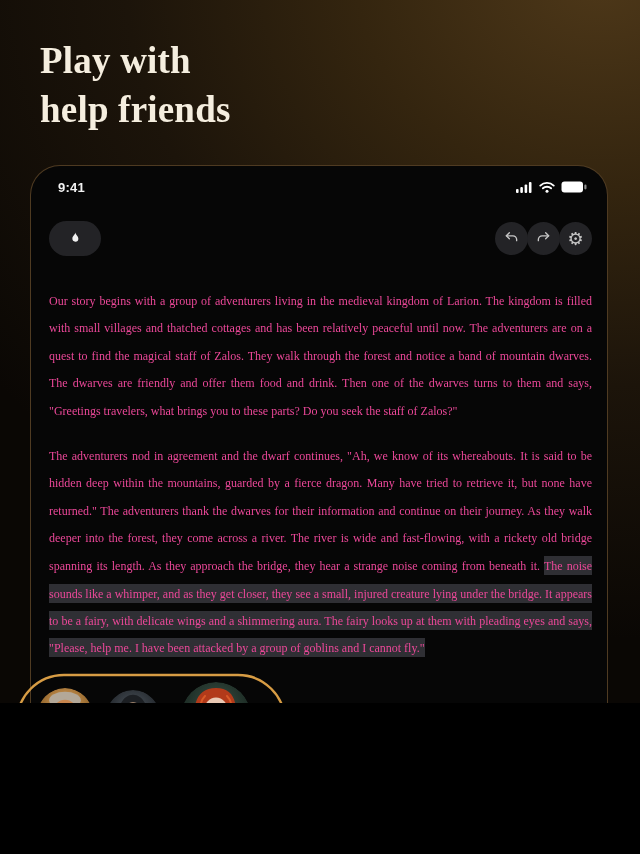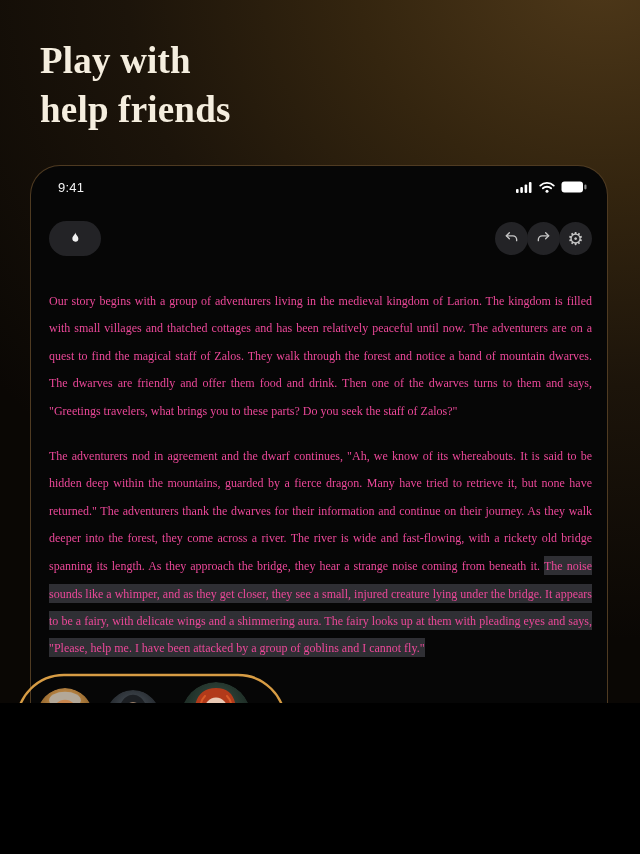--- a/index.html
+++ b/index.html
@@ -16,21 +16,21 @@
     font-family:"Liberation Serif", serif; font-weight:600;
     font-size:37px; line-height:49px; color:#f5eedf; letter-spacing:.2px;
   }
   
   .phone{
     position:absolute; left:30px; top:165px; width:578px; height:689px;
     background:#060606; border:1px solid rgba(198,146,80,.38); border-bottom:none;
     border-radius:30px 30px 0 0;
   }
   .statusbar{ position:absolute; left:0; right:0; top:12px; height:20px; }
-  .time{ position:absolute; left:27px; top:2px; font-size:13px; font-weight:400; color:#f2f2f2; letter-spacing:.2px;}
+  .time{ position:absolute; left:27px; top:2px; font-size:13px; font-weight:700; color:#f2f2f2; letter-spacing:.2px;}
   .sticons{ position:absolute; right:20px; top:3px; display:flex; gap:6px; align-items:center;}
   
   .pillbtn{
     position:absolute; left:18px; top:55px; width:52px; height:35px; border-radius:18px;
     background:#232326; display:flex; align-items:center; justify-content:center;
   }
   .circbtn{
     position:absolute; top:56px; width:33px; height:33px; border-radius:50%;
     background:#232326; display:flex; align-items:center; justify-content:center; color:#c6c6c6;
   }

